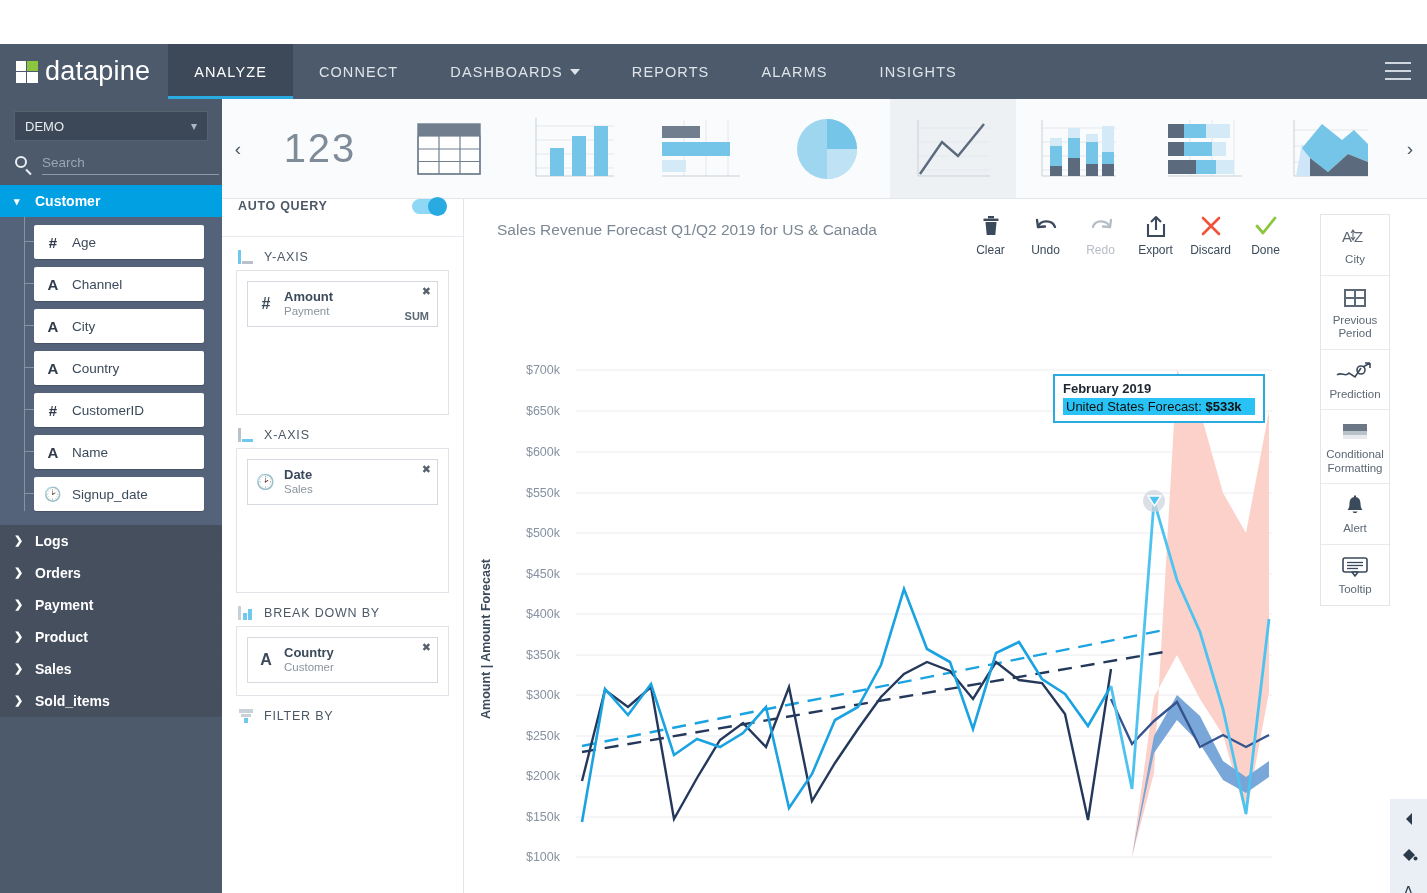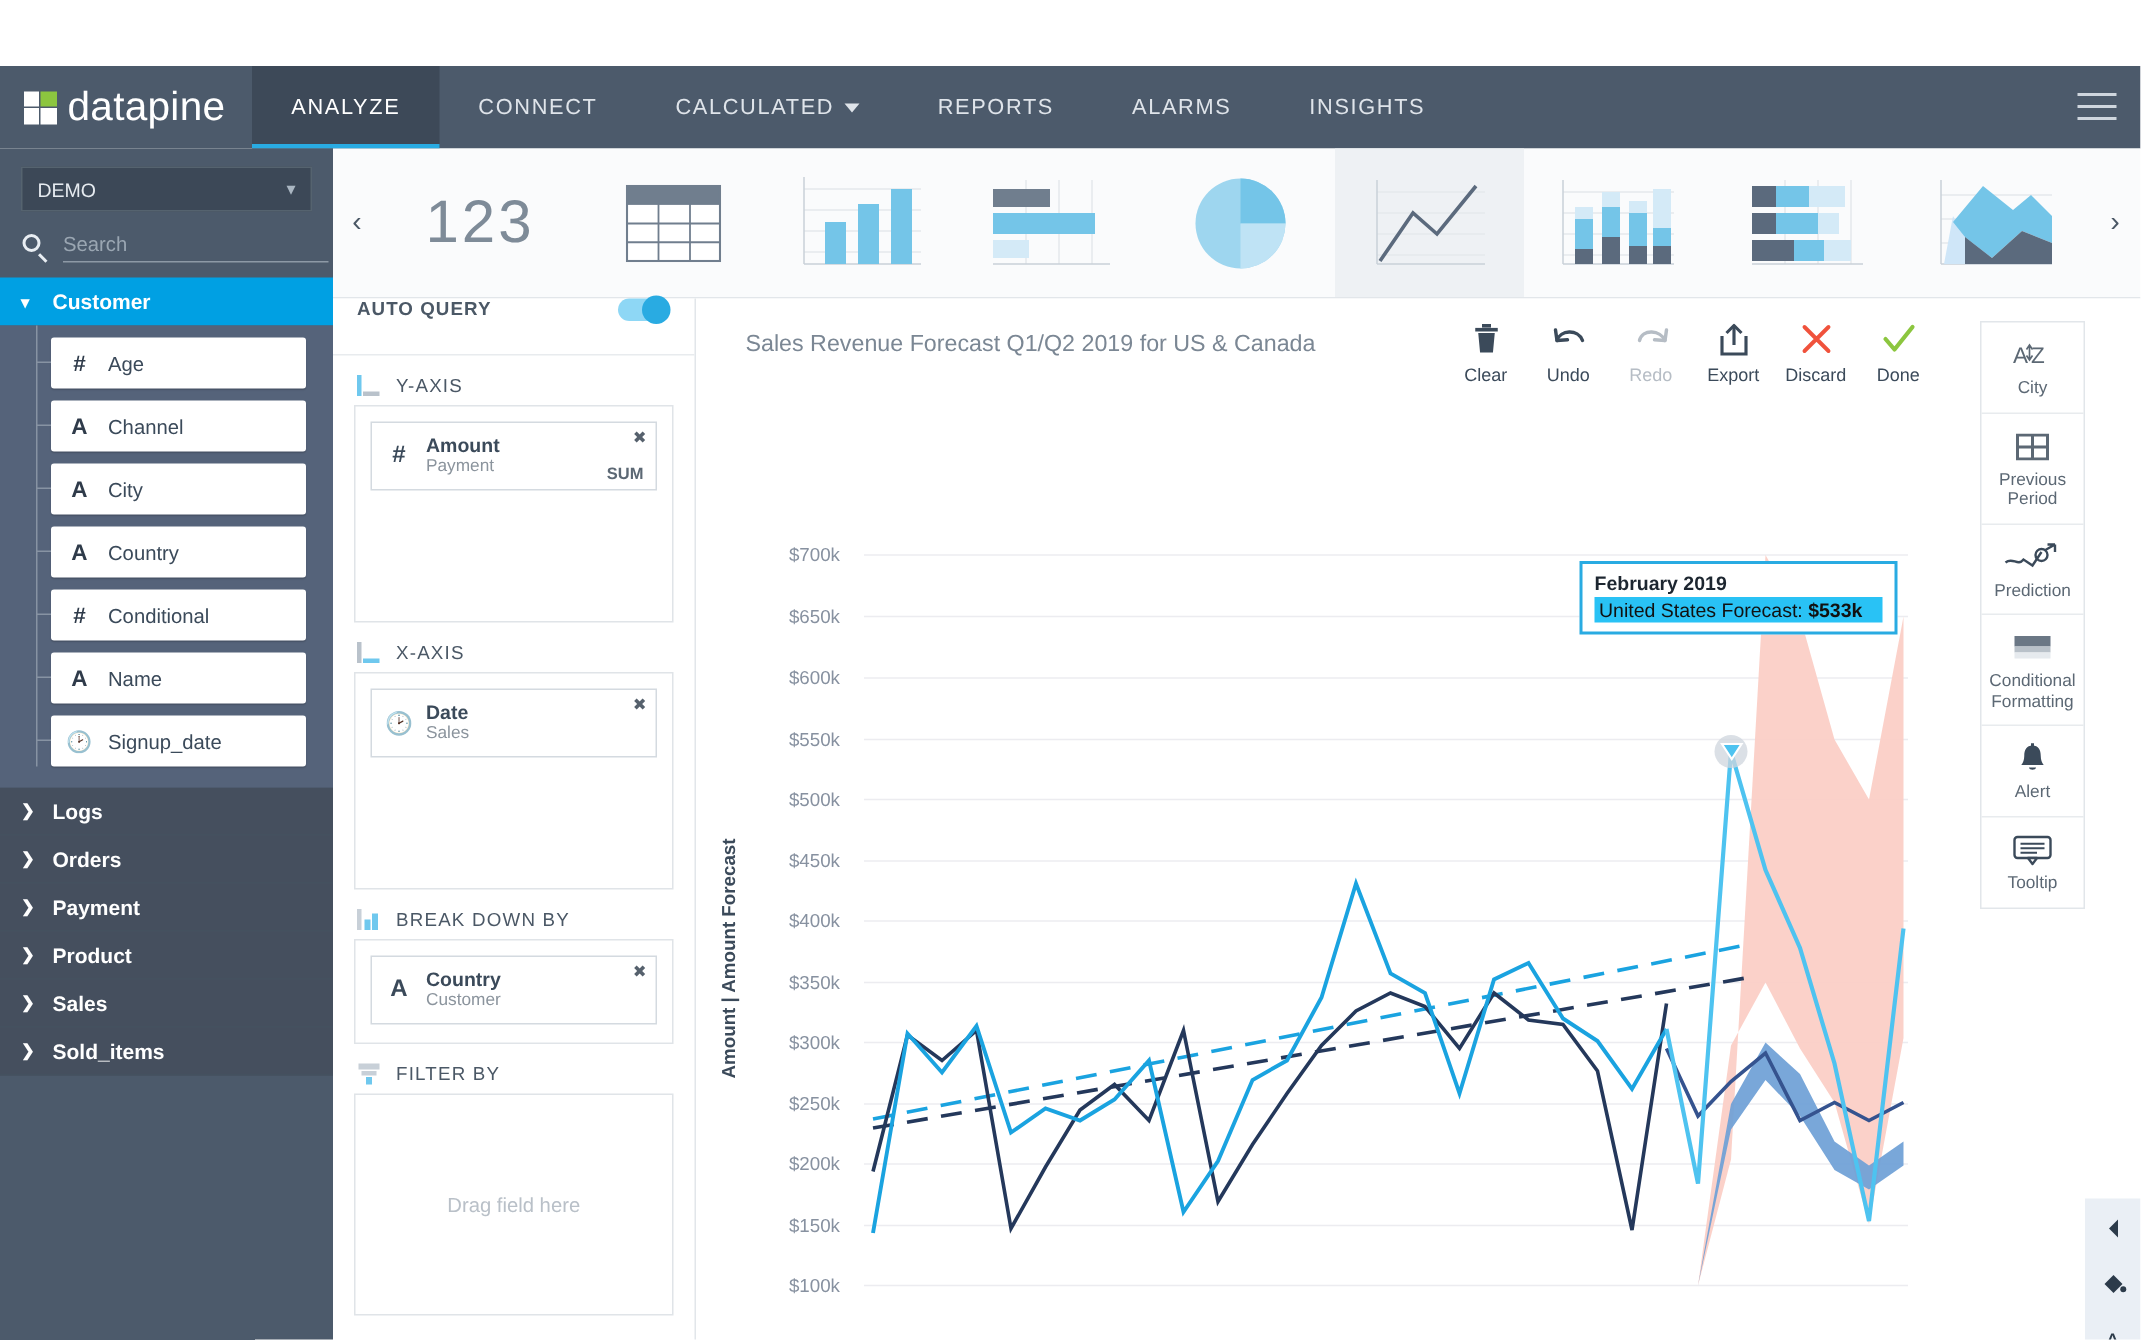--- a/index.html
+++ b/index.html
@@ -215,21 +215,21 @@
       <span class="brand-text">datapine</span>
     </div>
     <div class="navitems">
       <div class="navitem active">
           <span>ANALYZE</span>
         </div>
       <div class="navitem">
           <span>CONNECT</span>
         </div>
       <div class="navitem">
-          <span>CALCULATED</span>
+          <span>DASHBOARDS</span>
           <i class="caret-d"></i>
         </div>
       <div class="navitem">
           <span>REPORTS</span>
         </div>
       <div class="navitem">
           <span>ALARMS</span>
         </div>
       <div class="navitem">
           <span>INSIGHTS</span>
@@ -271,21 +271,21 @@
       <div class="field">
         <span class="ftype">A</span>
         <span class="fname">City</span>
       </div>
       <div class="field">
         <span class="ftype">A</span>
         <span class="fname">Country</span>
       </div>
       <div class="field">
         <span class="ftype">#</span>
-        <span class="fname">Conditional</span>
+        <span class="fname">CustomerID</span>
       </div>
       <div class="field">
         <span class="ftype">A</span>
         <span class="fname">Name</span>
       </div>
       <div class="field">
         <span class="ftype clock">🕑</span>
         <span class="fname">Signup_date</span>
       </div>
     </div>
@@ -518,23 +518,20 @@
       </div>
     </div>
 
     <div class="sect-head">
       <span class="ico-filter">
           <u></u>
           <u></u>
           <u></u>
         </span>
       <span class="t">FILTER BY</span>
-    </div>
-    <div class="dropzone dz-f">
-      <span class="ph">Drag field here</span>
     </div>
   </div>
 
 
   <div class="canvas">
     <div class="charttitle">Sales Revenue Forecast Q1/Q2 2019 for US &amp; Canada</div>
 
     <div class="actions">
       <div class="act">
         <span class="ai">

